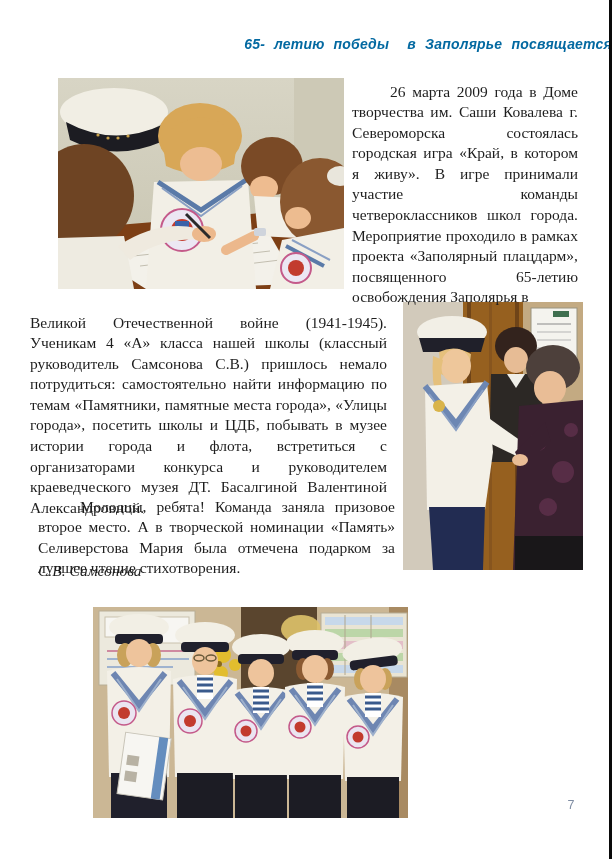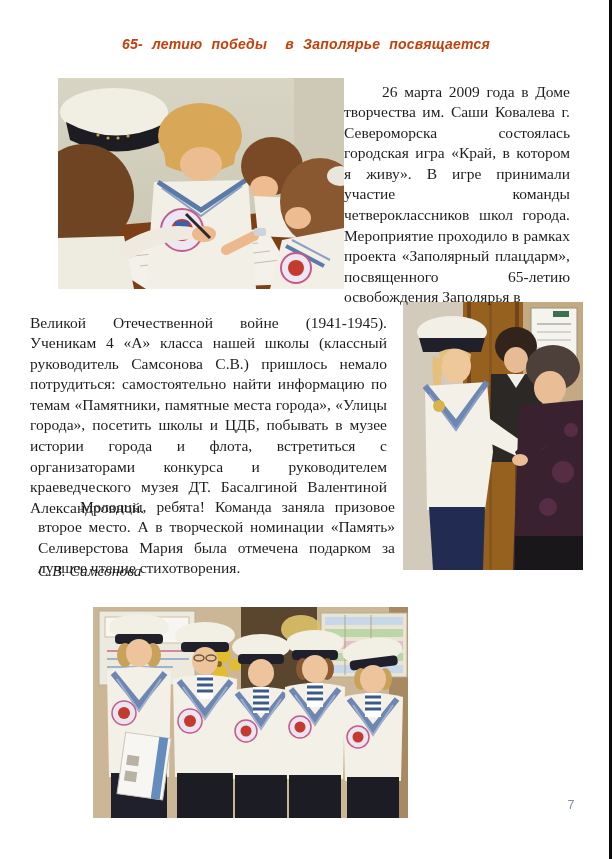--- a/index.html
+++ b/index.html
@@ -1,26 +1,26 @@
 <!DOCTYPE html>
 <html><head>
 <meta charset="utf-8">
 <style>
   html,body { margin:0; padding:0; background:#ffffff; }
   .page {
     position:relative; width:612px; height:859px; background:#ffffff;
     font-family:"Liberation Serif", serif; color:#1e1e1e; overflow:hidden;
   }
   .title {
-    position:absolute; top:36px; left:0; width:612px; text-align:center;
+    position:absolute; top:36px; left:0; width:612px; text-align:right;
     font-family:"Liberation Sans", sans-serif; font-weight:bold; font-style:italic;
-    font-size:14px; color:#c2410c; word-spacing:5px; letter-spacing:0.2px; white-space:pre;
+    font-size:14px; color:#0369a1; word-spacing:5px; letter-spacing:0.2px; white-space:pre;
   }
   .para { text-align:justify; font-size:15.5px; line-height:20.6px; }
-  #para1col { position:absolute; left:344px; top:66px;  width:226px; text-indent:38px; }
+  #para1col { position:absolute; left:352px; top:66px;  width:226px; text-indent:38px; }
   #cont     { position:absolute; left:30px;  top:297px; width:357px; }
   #para2    { position:absolute; left:38px;  top:481px; width:357px; text-indent:42px; }
   #sig      { position:absolute; left:38px;  top:562px; width:350px; text-align:left;
               font-style:italic; font-size:15.5px; }
   figure { margin:0; position:absolute; line-height:0; }
   #photo1 { left:58px;  top:78px;  width:286px; height:211px; }
   #photo2 { left:403px; top:302px; width:180px; height:268px; }
   #photo3 { left:93px;  top:607px; width:315px; height:211px; }
   #pagenum {
     position:absolute; left:560px; top:798px; width:22px; text-align:center;

